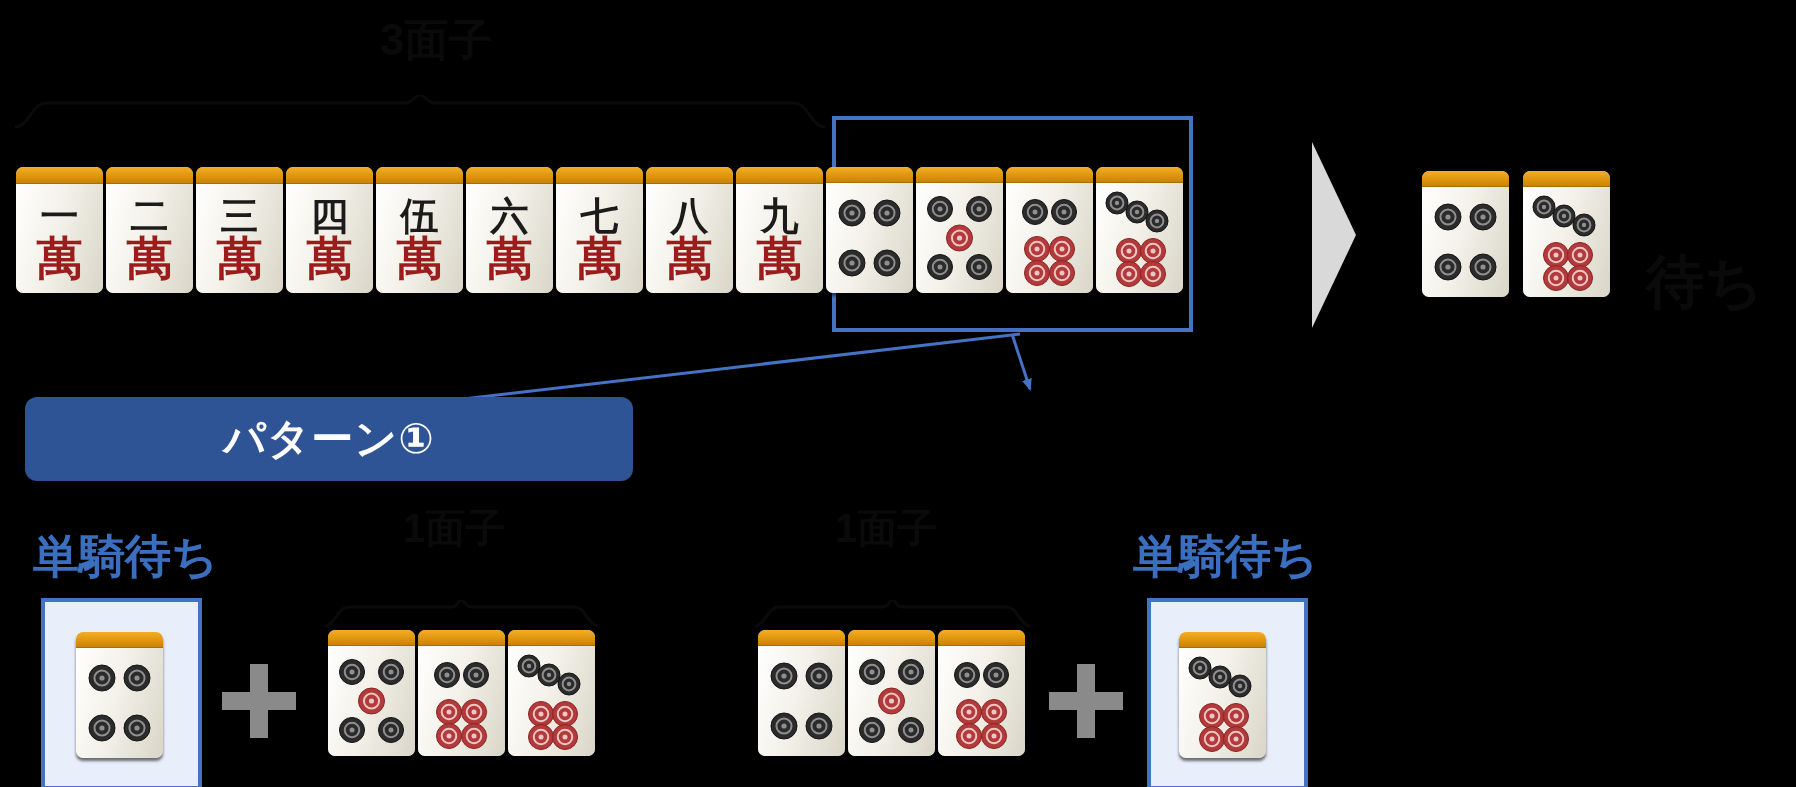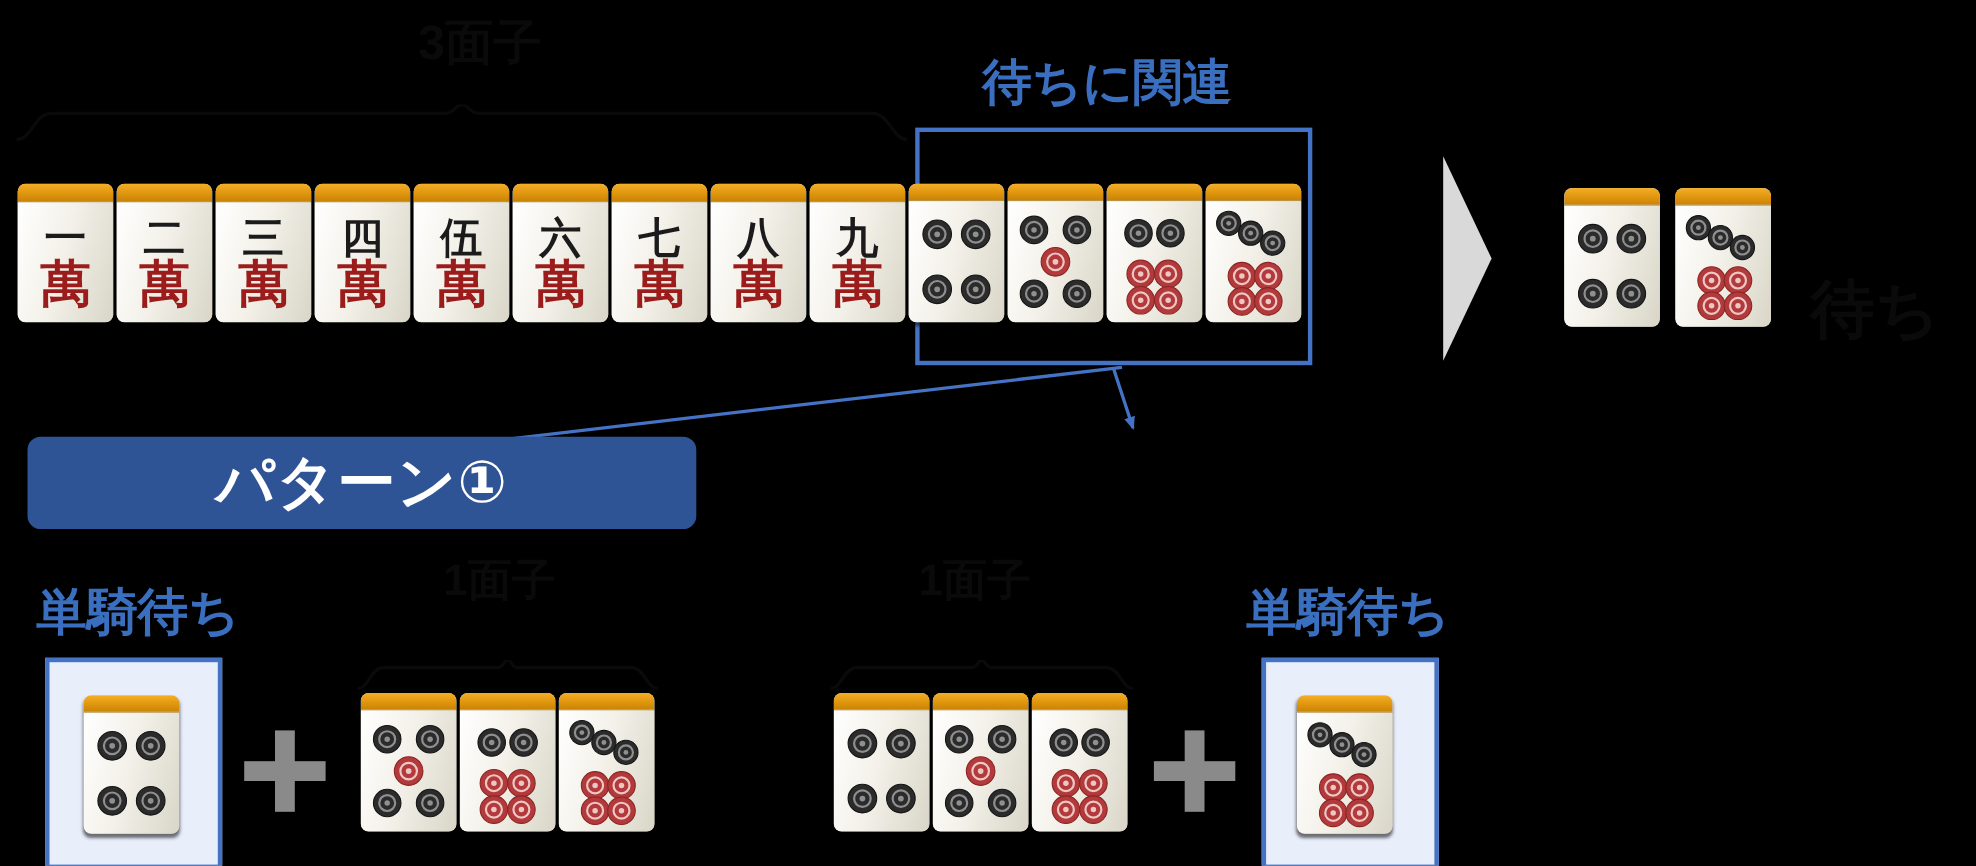--- a/index.html
+++ b/index.html
@@ -18,21 +18,21 @@
              border-radius:7px 7px 0 0;border-bottom:1px solid #a86f04;}
   .tile .face{flex:1;background:linear-gradient(105deg,#ffffff 0%,#f3f1e9 45%,#d9d6c8 100%);
               display:flex;flex-direction:column;align-items:center;justify-content:center;
               border-radius:0 0 7px 7px;}
   .man-num{font-family:"DejaVu Serif","Liberation Serif",serif;font-weight:bold;
            font-size:38px;line-height:1.05;color:#1b1b1b;}
   .man-wan{font-family:"DejaVu Serif","Liberation Serif",serif;font-weight:bold;
            font-size:46px;line-height:1;color:#9c1c1c;}
   .banner{position:absolute;top:397px;height:84px;background:#2f5496;border-radius:12px;
           display:flex;align-items:center;justify-content:center;}
-  .banner span{color:#ffffff;font-weight:bold;font-size:53px;letter-spacing:1px;}
+  .banner span{color:#ffffff;font-weight:bold;font-size:42px;letter-spacing:1px;}
   .single-box{position:absolute;top:598px;width:161px;height:192px;box-sizing:border-box;
               border:4px solid #4472c4;background:#e9eefb;}
   .plus{position:absolute;width:74px;height:74px;}
   .plus::before,.plus::after{content:"";position:absolute;background:#8a8a8a;}
   .plus::before{left:0;top:28px;width:74px;height:18px;}
   .plus::after{left:28px;top:0;width:18px;height:74px;}
   .chevron{position:absolute;left:1312px;top:142px;width:0;height:0;
            border-top:93px solid transparent;border-bottom:93px solid transparent;
            border-left:44px solid #d9d9d9;}
   svg.overlay{position:absolute;left:0;top:0;pointer-events:none;}
@@ -41,21 +41,20 @@
 <body>
 
 <div class="stage">
 
   <div class="abs lbl lbl-hidden" style="left:380px;top:16px;font-size:44px;">3面子</div>
 
   <svg class="abs" style="left:15px;top:95px;" width="810" height="34" viewBox="0 0 810 34">
     <path d="M0,32 C14,32 16,8 32,8 L389,8 C399,8 399,0 405,0 C411,0 411,8 421,8 L778,8 C794,8 796,32 810,32" fill="none" stroke="#0a0a0a" stroke-width="3"></path>
   </svg>
 
-  <div class="abs lbl lbl-blue" style="left:893px;top:50px;font-size:45px;">待ちに関連</div>
 
   <div class="wait-box"></div>
 
   <div class="tile-row" style="left:16px;top:167px;">
       <div class="tile">
         <div class="cap"></div>
         <div class="face">
           <div class="man-num">一</div>
           <div class="man-wan">萬</div>
         </div>

